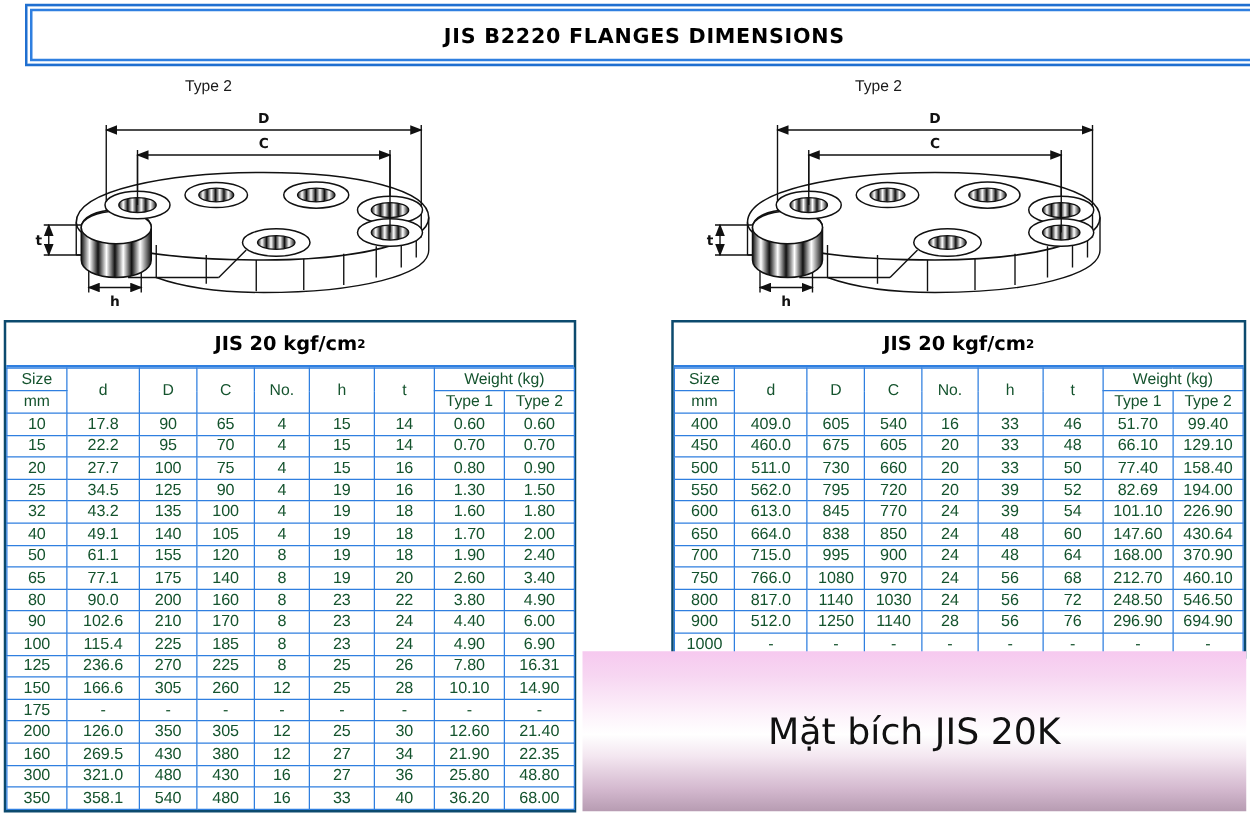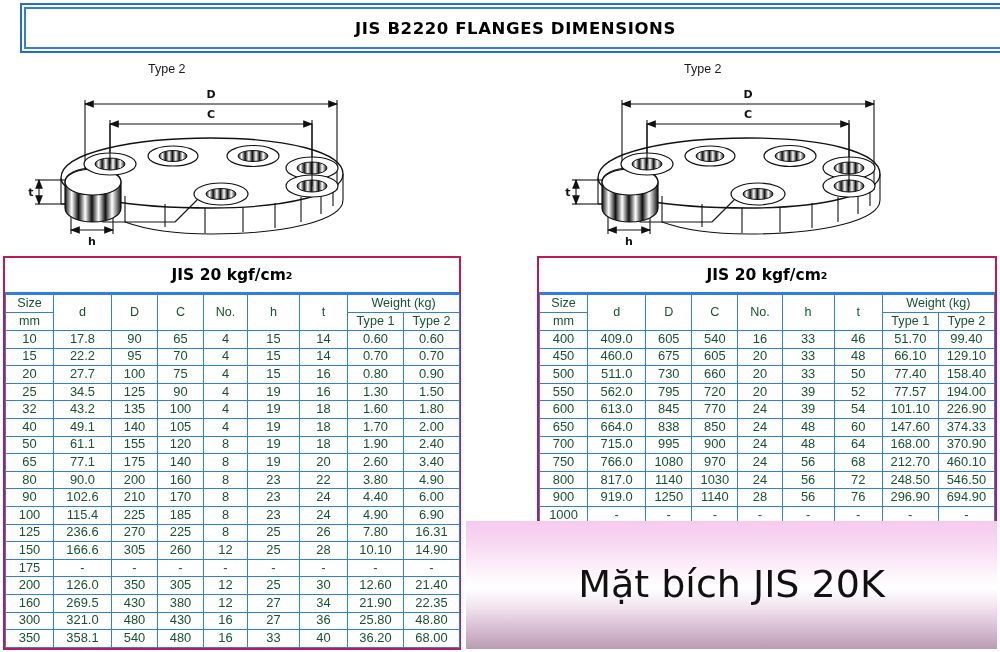--- a/index.html
+++ b/index.html
@@ -55,21 +55,21 @@
     width: 440px;
     height: 168px;
   }
   .drawing.left  { left: 25px; }
   .drawing.right { left: 562px; }
   .drawing svg { display: block; width: 100%; height: 100%; }
 
   
   .tbl-wrap {
     position: absolute;
-    border: 2px solid #be185d;
+    border: 2px solid #0c4a6e;
     background: #ffffff;
     box-sizing: border-box;
   }
   .tbl-wrap.left  { left: 3px;   top: 256px; width: 458px; }
   .tbl-wrap.right { left: 537px; top: 256px; width: 460px; }
 
   .tbl-caption {
     height: 34px;
     border-bottom: 2px solid #2f7fe0;
     display: flex;
@@ -133,21 +133,21 @@
                 #d4b9cf 86%,
                 #b79cb2 100%);
     display: flex;
     flex-direction: column;
     align-items: center;
     justify-content: center;
     box-sizing: border-box;
   }
   .caption-box .cap-line {
     font-family: "DejaVu Sans", sans-serif;
-    font-size: 38px;
+    font-size: 29px;
     color: #111111;
     line-height: 1.25;
     white-space: nowrap;
   }
 </style>
 </head>
 <body>
 
 <div class="title-banner">
   <span class="title-text">JIS B2220 FLANGES DIMENSIONS</span>
@@ -642,21 +642,21 @@
           <td class="num">158.40</td>
         </tr>
         <tr>
           <td class="num">550</td>
           <td class="num">562.0</td>
           <td class="num">795</td>
           <td class="num">720</td>
           <td class="num">20</td>
           <td class="num">39</td>
           <td class="num">52</td>
-          <td class="num">77.57</td>
+          <td class="num">82.69</td>
           <td class="num">194.00</td>
         </tr>
         <tr>
           <td class="num">600</td>
           <td class="num">613.0</td>
           <td class="num">845</td>
           <td class="num">770</td>
           <td class="num">24</td>
           <td class="num">39</td>
           <td class="num">54</td>
@@ -665,21 +665,21 @@
         </tr>
         <tr>
           <td class="num">650</td>
           <td class="num">664.0</td>
           <td class="num">838</td>
           <td class="num">850</td>
           <td class="num">24</td>
           <td class="num">48</td>
           <td class="num">60</td>
           <td class="num">147.60</td>
-          <td class="num">374.33</td>
+          <td class="num">430.64</td>
         </tr>
         <tr>
           <td class="num">700</td>
           <td class="num">715.0</td>
           <td class="num">995</td>
           <td class="num">900</td>
           <td class="num">24</td>
           <td class="num">48</td>
           <td class="num">64</td>
           <td class="num">168.00</td>
@@ -702,21 +702,21 @@
           <td class="num">1140</td>
           <td class="num">1030</td>
           <td class="num">24</td>
           <td class="num">56</td>
           <td class="num">72</td>
           <td class="num">248.50</td>
           <td class="num">546.50</td>
         </tr>
         <tr>
           <td class="num">900</td>
-          <td class="num">919.0</td>
+          <td class="num">512.0</td>
           <td class="num">1250</td>
           <td class="num">1140</td>
           <td class="num">28</td>
           <td class="num">56</td>
           <td class="num">76</td>
           <td class="num">296.90</td>
           <td class="num">694.90</td>
         </tr>
         <tr>
           <td class="num">1000</td>

